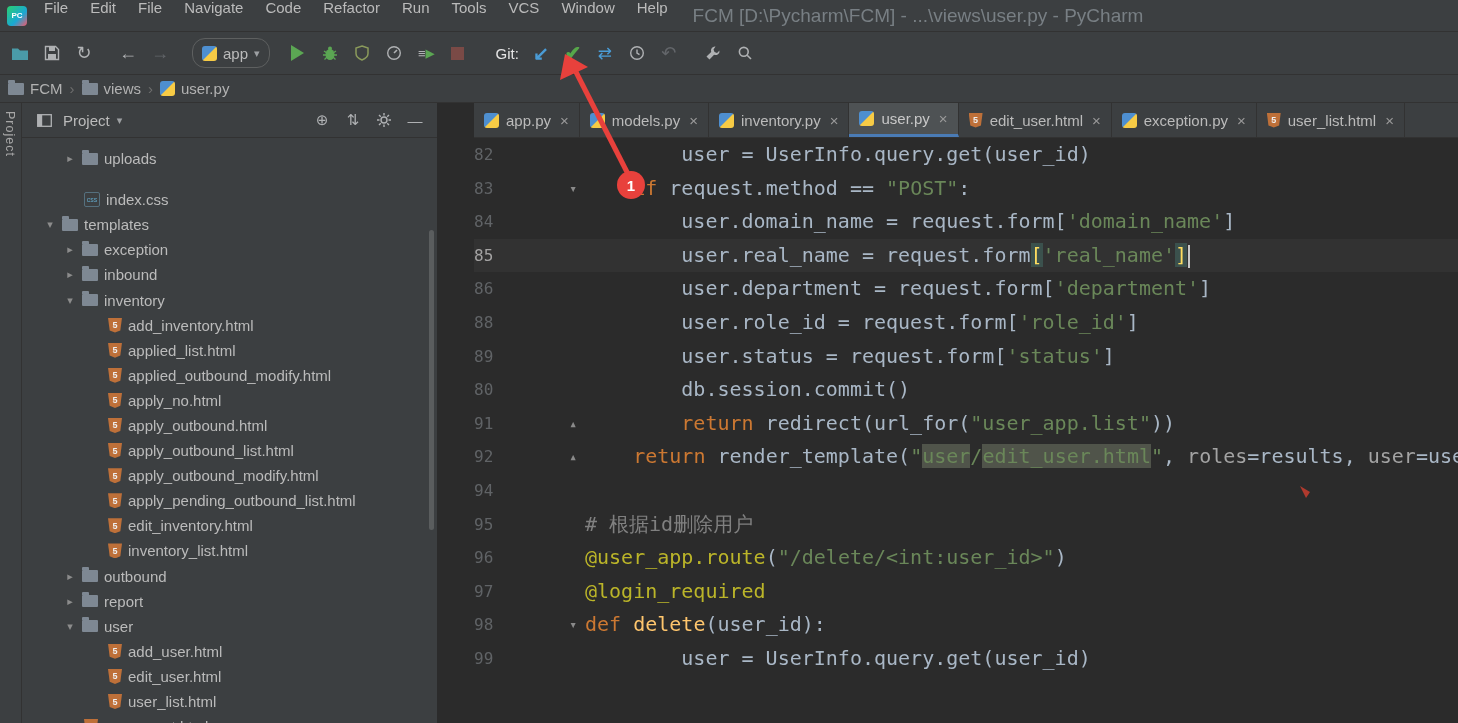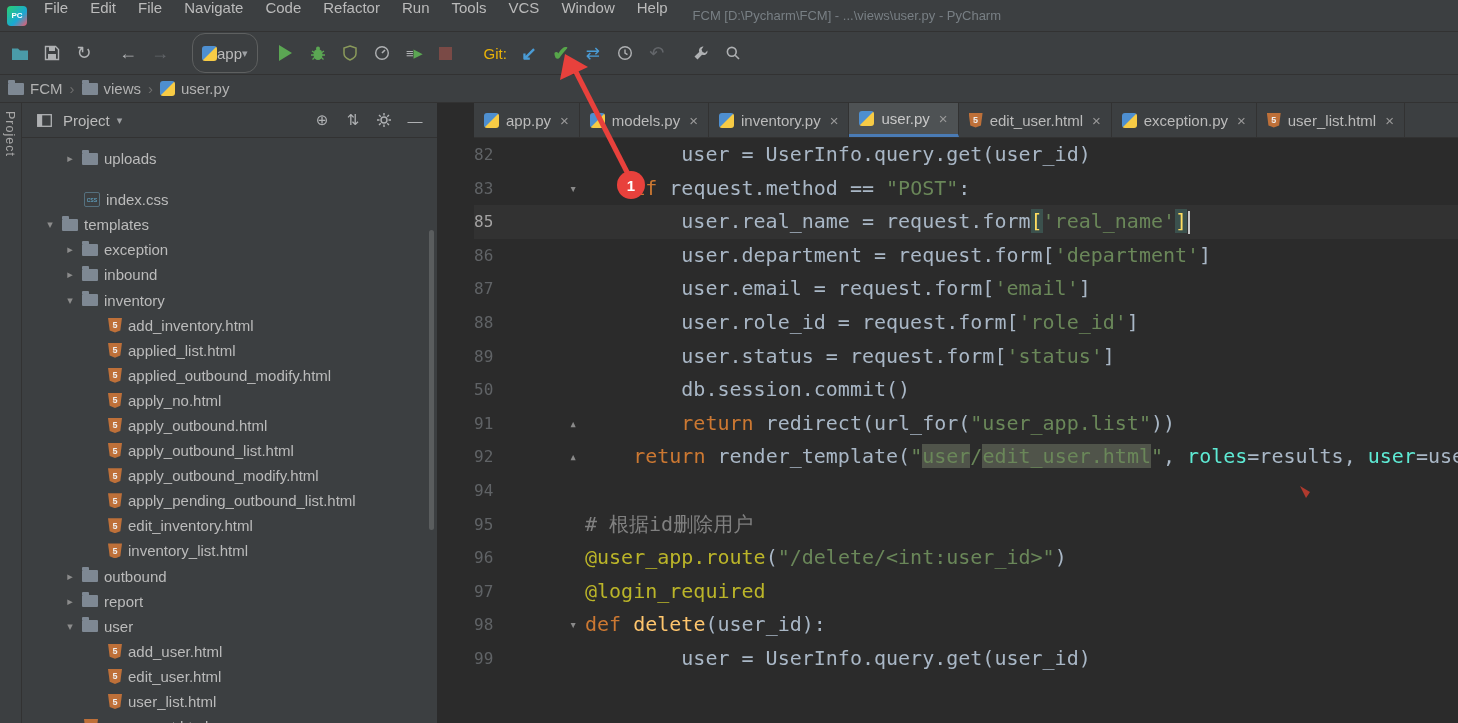--- a/index.html
+++ b/index.html
@@ -7,35 +7,35 @@
   .app { position:relative; width:1458px; height:723px; background:#2B2B2B; overflow:hidden;
          font-family:"Liberation Sans", sans-serif; -webkit-font-smoothing:antialiased; }
 
   
   .menubar { position:absolute; left:0; top:0; width:1458px; height:32px; background:#3C3F41;
              display:flex; align-items:center; padding-left:5px; border-bottom:1px solid #323232; }
   .logo { width:20px; height:20px; border-radius:4px; margin:0 6px 0 2px;
           background:linear-gradient(135deg,#2BD06E,#1AA8D4 60%,#F5576C);
           color:#fff; font-size:8px; font-weight:bold; display:flex; align-items:center; justify-content:center; }
   .menu-item { color:#BBBBBB; font-size:15px; padding:0 11px; height:48px; line-height:32px; cursor:default; }
-  .win-title { color:#787F84; font-size:13px; margin-left:14px; white-space:nowrap; }
+  .win-title { color:#787F84; font-size:19px; margin-left:14px; white-space:nowrap; }
 
   
   .toolbar { position:absolute; left:0; top:32px; width:1458px; height:43px; background:#3C3F41;
              display:flex; align-items:center; padding-left:4px; border-bottom:1px solid #323232; }
   .tbtn { width:30px; height:30px; margin:0 1px; display:flex; align-items:center; justify-content:center;
           color:#AFB1B3; font-size:18px; border-radius:4px; }
   .tbtn.dim { color:#63666A; }
   .tbsp { width:12px; }
-  .runcfg { height:40px; margin:0 12px 0 16px; padding:0 9px; border:1px solid #5E6060; border-radius:13px;
-            display:flex; align-items:center; color:#BBBBBB; font-size:15px; background:#3C3F41; }
+  .runcfg { height:30px; margin:0 12px 0 16px; padding:0 9px; border:1px solid #5E6060; border-radius:13px;
+            display:flex; align-items:center; gap:6px; color:#BBBBBB; font-size:15px; background:#3C3F41; }
   .runcfg .dd { color:#9DA0A3; font-size:11px; }
   .run-tri { width:0; height:0; border-left:13px solid #5BA653; border-top:8px solid transparent; border-bottom:8px solid transparent; }
   .stopsq { width:13px; height:13px; background:#7A4A46; }
-  .git-label { color:#eab308; font-size:15px; margin:0 6px 0 22px; }
+  .git-label { color:#e5e5e5; font-size:15px; margin:0 6px 0 22px; }
   .glyph-update { color:#4A9CD6; font-size:19px; font-weight:bold; }
   .glyph-commit { color:#57A64A; font-size:20px; font-weight:bold; }
   .glyph-push { color:#4A9CD6; font-size:17px; }
   .runwith { font-size:13px; letter-spacing:-1px; color:#AFB1B3; display:flex; align-items:center; }
   .runwith b { color:#5BA653; font-size:11px; margin-left:1px; }
 
   
   .crumbs { position:absolute; left:0; top:75px; width:1458px; height:28px; background:#3C3F41;
             display:flex; align-items:center; padding-left:8px; border-bottom:1px solid #323232; }
   .crumb { display:flex; align-items:center; gap:6px; color:#B2B2B2; font-size:15px; }
@@ -84,21 +84,21 @@
   .num { flex:0 0 48px; width:48px; text-align:left; color:#606366; font-size:16px; }
   .line.current .num { color:#A4A3A3; }
   .fold { flex:0 0 63px; width:63px; text-align:right; padding-right:8px; color:#8A8A8A; font-size:13px; }
   .ltext { white-space:pre; }
   .ltext span.d   { color:#A9B7C6; }
   .ltext span.k   { color:#CC7832; }
   .ltext span.s   { color:#6A8759; }
   .ltext span.c   { color:#808080; }
   .ltext span.dec { color:#BBB529; }
   .ltext span.fn  { color:#FFC66D; }
-  .ltext span.na  { color:#5eead4; }
+  .ltext span.na  { color:#a3a3a3; }
   .ltext span.br  { color:#FFDD60; background:#3B514D; }
   .ltext span.hl  { color:#6A8759; background:#50544A; }
   .caret { display:inline-block; width:2px; height:23px; background:#C8C8C8; vertical-align:middle; margin-left:1px; }
 
   
   .overlay { position:absolute; left:0; top:0; width:1458px; height:723px; pointer-events:none; z-index:50; }
   .step-badge { position:absolute; left:617px; top:171px; width:28px; height:28px; border-radius:50%;
                 background:#E8413C; color:#fff; font-size:15px; font-weight:bold;
                 display:flex; align-items:center; justify-content:center; z-index:51; }
 </style>
@@ -386,47 +386,47 @@
         <div class="line">
           <span class="num">82</span>
           <span class="fold"></span>
           <span class="ltext"><span class="d">        user = UserInfo.query.get(user_id)</span></span>
         </div>
         <div class="line">
           <span class="num">83</span>
           <span class="fold">▾</span>
           <span class="ltext"><span class="d">    </span><span class="k">if</span><span class="d"> request.method == </span><span class="s">"POST"</span><span class="d">:</span></span>
         </div>
+        <div class="line">
+          <span class="num">84</span>
+          <span class="fold"></span>
+          <span class="ltext"><span class="d">        user.domain_name = request.form[</span><span class="s">'domain_name'</span><span class="d">]</span></span>
+        </div>
         <div class="line current">
           <span class="num">85</span>
           <span class="fold"></span>
           <span class="ltext"><span class="d">        user.real_name = request.form</span><span class="br">[</span><span class="s">'real_name'</span><span class="br">]</span><span class="caret"></span></span>
         </div>
         <div class="line">
           <span class="num">86</span>
           <span class="fold"></span>
           <span class="ltext"><span class="d">        user.department = request.form[</span><span class="s">'department'</span><span class="d">]</span></span>
         </div>
         <div class="line">
-          <span class="num">87</span>
-          <span class="fold"></span>
-          <span class="ltext"><span class="d">        user.email = request.form[</span><span class="s">'email'</span><span class="d">]</span></span>
-        </div>
-        <div class="line">
           <span class="num">88</span>
           <span class="fold"></span>
           <span class="ltext"><span class="d">        user.role_id = request.form[</span><span class="s">'role_id'</span><span class="d">]</span></span>
         </div>
         <div class="line">
           <span class="num">89</span>
           <span class="fold"></span>
           <span class="ltext"><span class="d">        user.status = request.form[</span><span class="s">'status'</span><span class="d">]</span></span>
         </div>
         <div class="line">
-          <span class="num">50</span>
+          <span class="num">80</span>
           <span class="fold"></span>
           <span class="ltext"><span class="d">        db.session.commit()</span></span>
         </div>
         <div class="line">
           <span class="num">91</span>
           <span class="fold">▴</span>
           <span class="ltext"><span class="d">        </span><span class="k">return</span><span class="d"> redirect(url_for(</span><span class="s">"user_app.list"</span><span class="d">))</span></span>
         </div>
         <div class="line">
           <span class="num">92</span>

